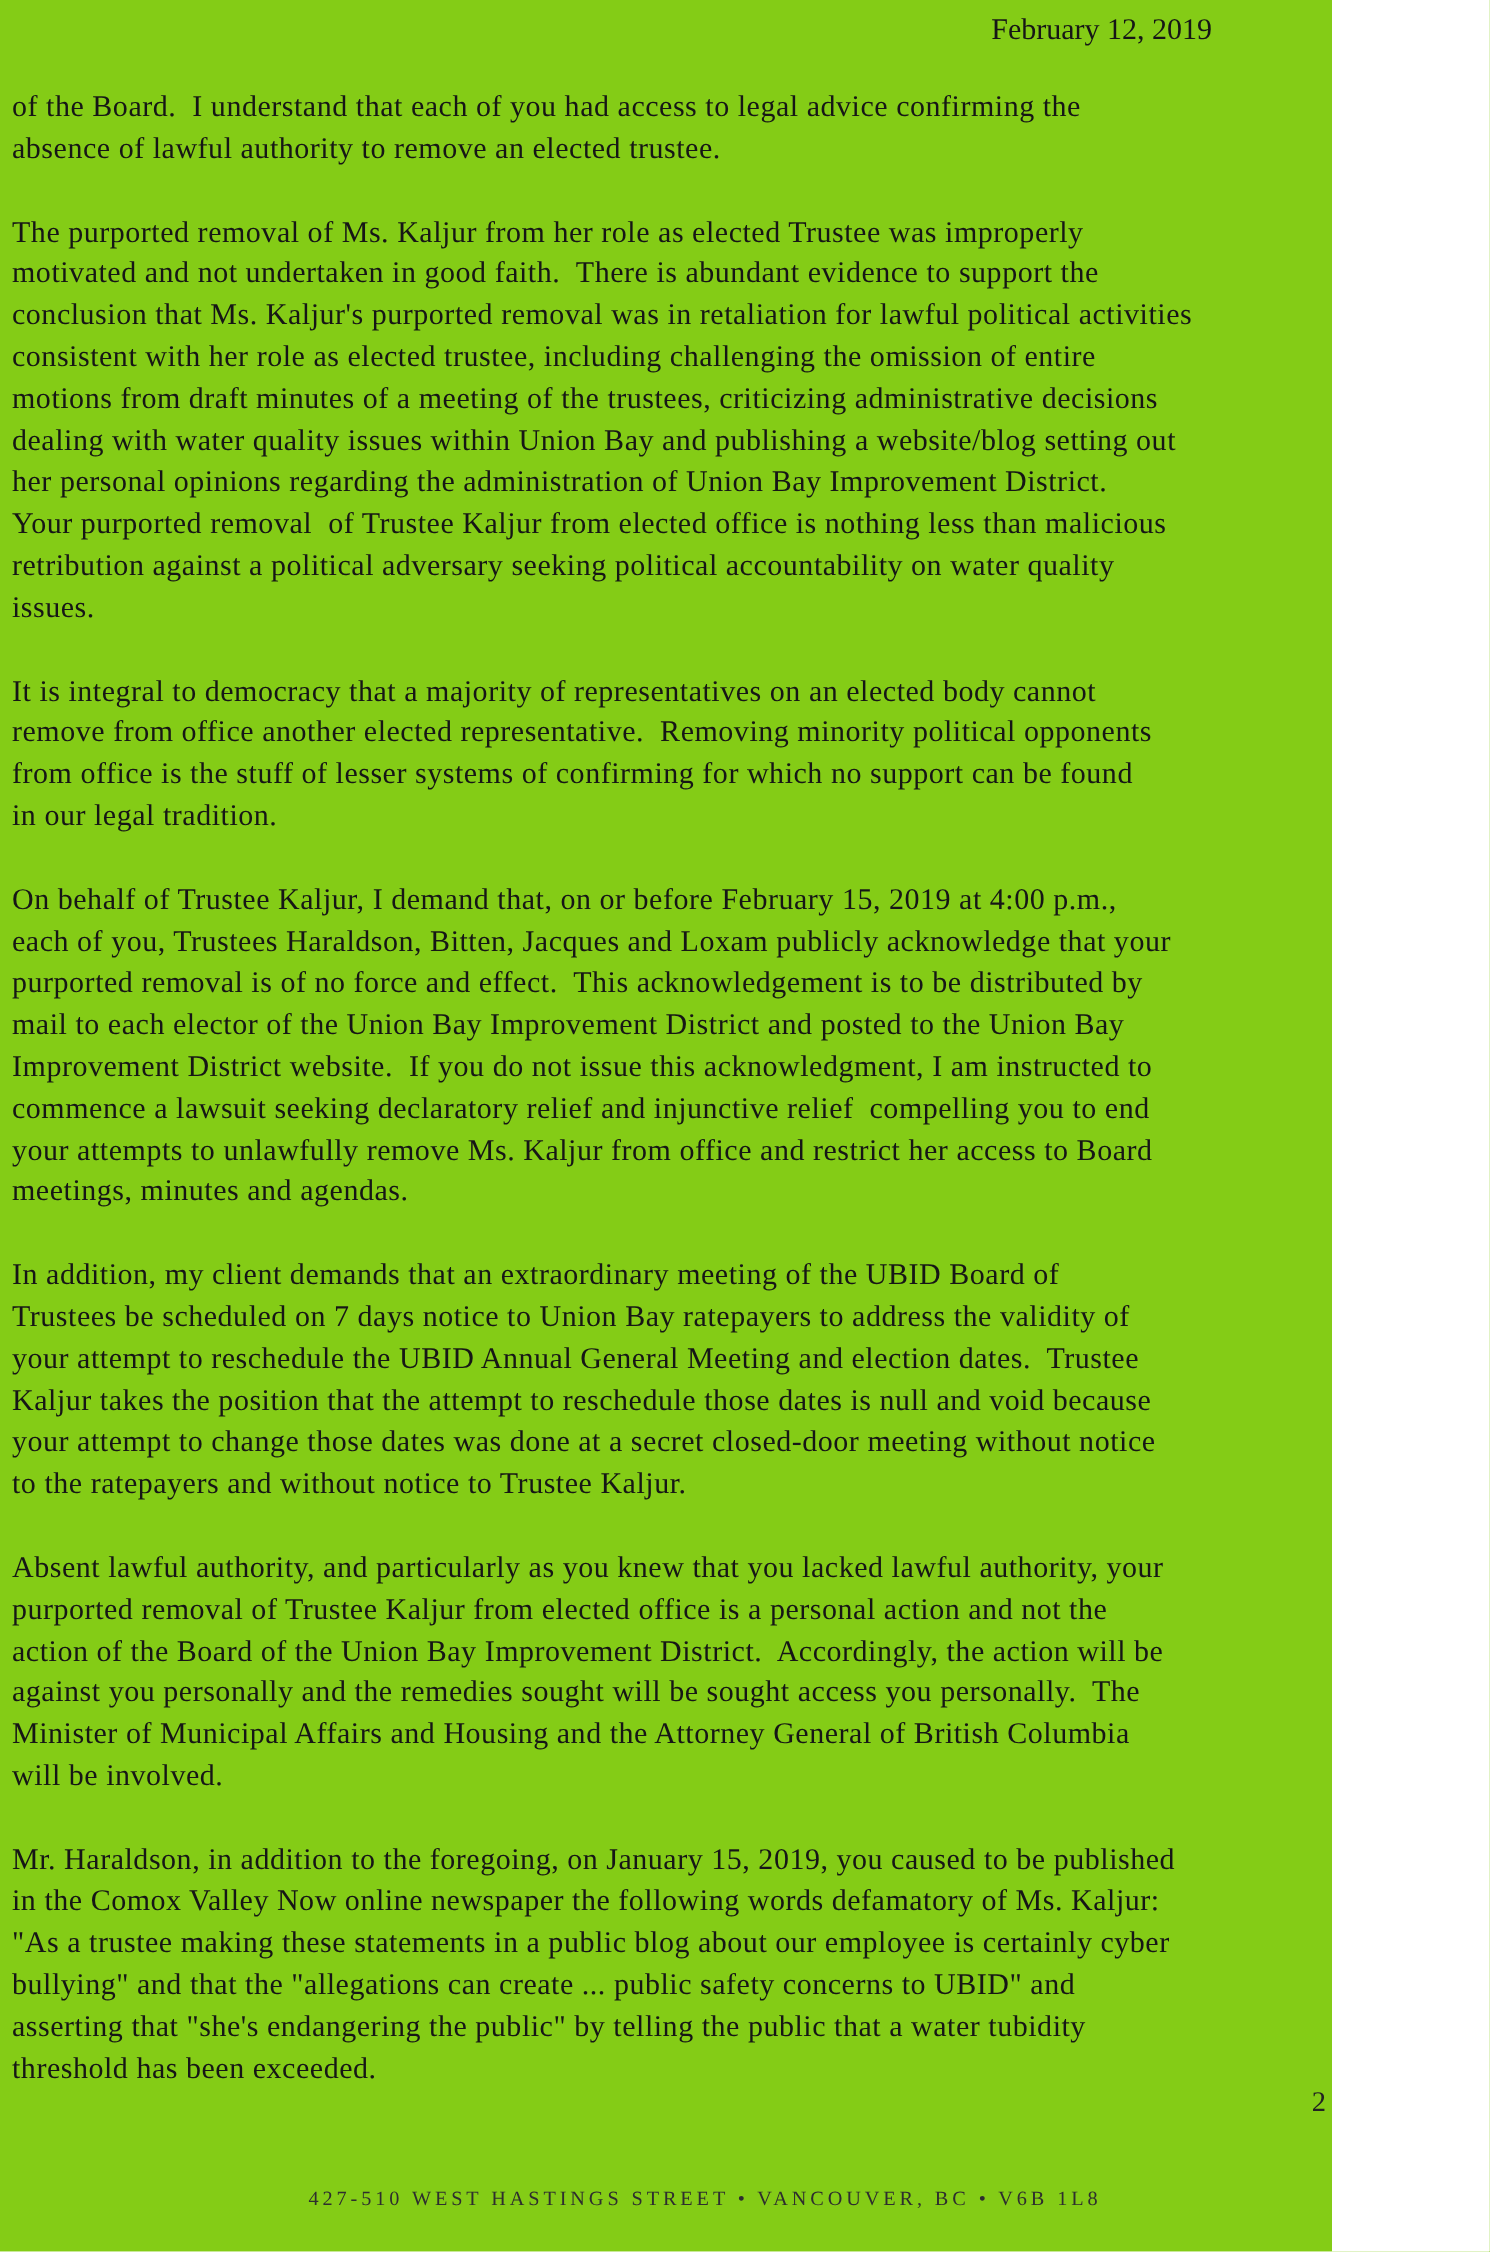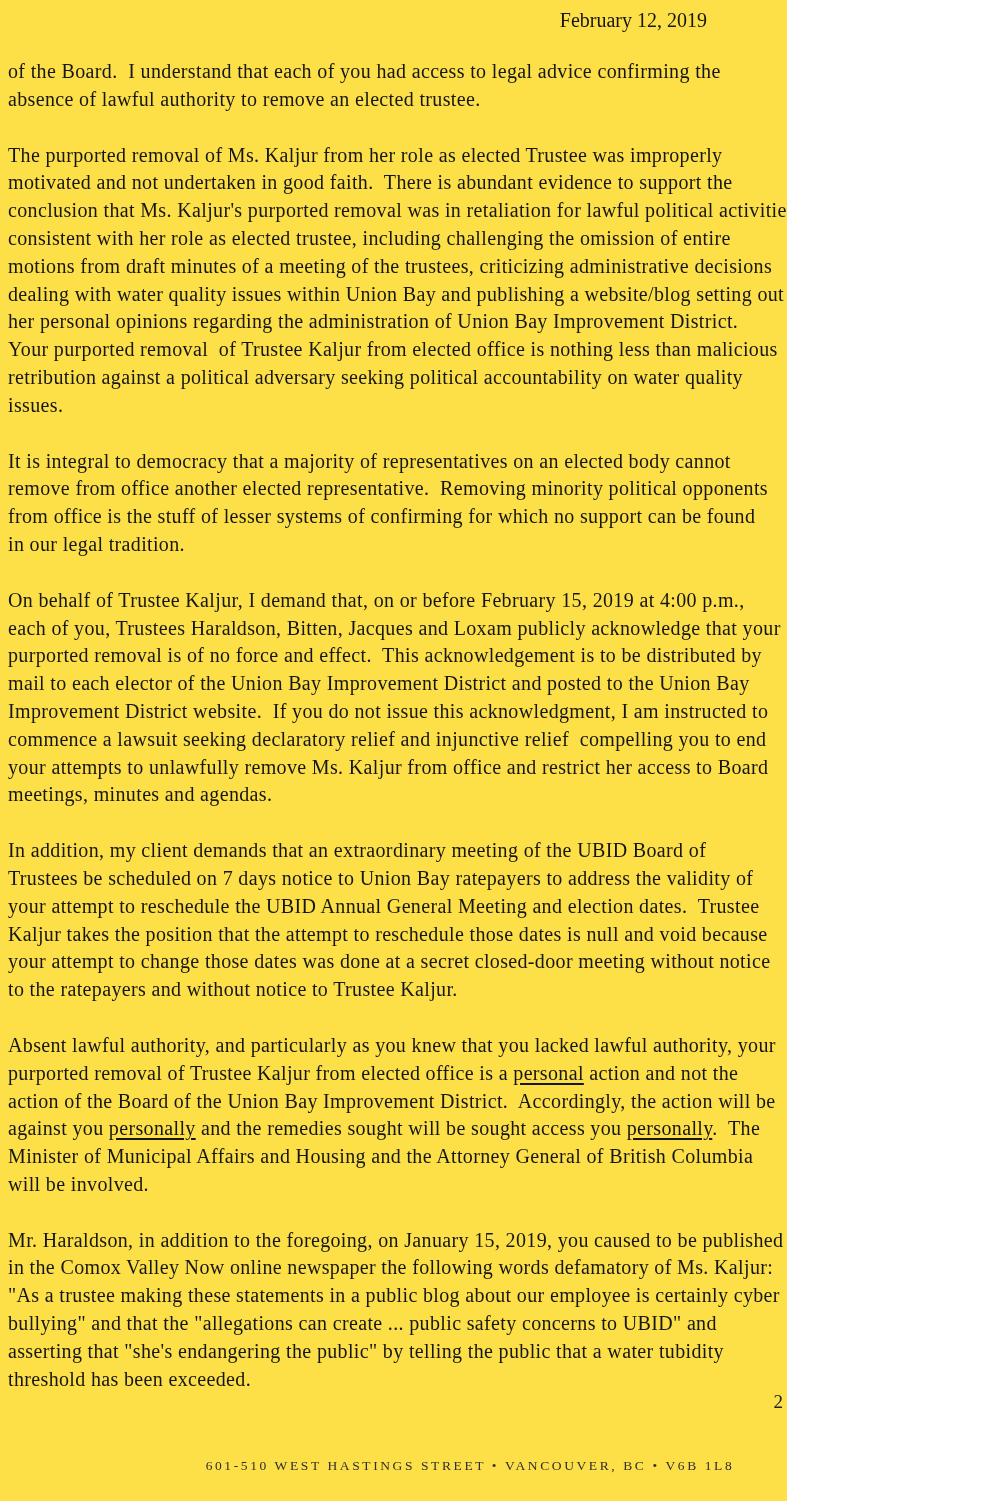--- a/index.html
+++ b/index.html
@@ -2,23 +2,23 @@
 <html><head>
 <meta charset="utf-8">
 <style>
   html, body {
     margin: 0;
     padding: 0;
     background: #ffffff;
   }
   .page {
     position: relative;
-    width: 787px;
+    width: 888px;
     height: 1501px;
-    background: #fde047;
+    background: #84cc16;
     color: #161616;
     font-family: "Liberation Serif", "DejaVu Serif", serif;
     overflow: hidden;
   }
   .content {
     position: absolute;
     left: 8px;
     top: 6px;
     right: 80px;
   }
@@ -33,21 +33,20 @@
     font-size: 20px;
     line-height: 27.8px;
     letter-spacing: 0.35px;
     white-space: pre;
     color: #161616;
   }
   p.para.first {
     margin-top: 24px;
   }
   .u {
-    text-decoration: underline;
     text-underline-offset: 3px;
   }
   .footer {
     position: absolute;
     left: 0;
     top: 1398px;
     width: 940px;
     text-align: center;
     font-size: 13.5px;
     line-height: 27.2px;
@@ -108,19 +107,19 @@
 will be involved.</span></p>
     <p class="para">Mr. Haraldson, in addition to the foregoing, on January 15, 2019, you caused to be published
 in the Comox Valley Now online newspaper the following words defamatory of Ms. Kaljur:
 "As a trustee making these statements in a public blog about our employee is certainly cyber
 bullying" and that the "allegations can create ... public safety concerns to UBID" and
 asserting that "she's endangering the public" by telling the public that a water tubidity
 threshold has been exceeded.</p>
   </div>
 
   <div class="footer">
-    <div>601-510 WEST HASTINGS STREET • VANCOUVER, BC • V6B 1L8</div>
+    <div>427-510 WEST HASTINGS STREET • VANCOUVER, BC • V6B 1L8</div>
     
     
   </div>
 
   <div class="pagenum">2</div>
 </div>
 
 </body></html>

